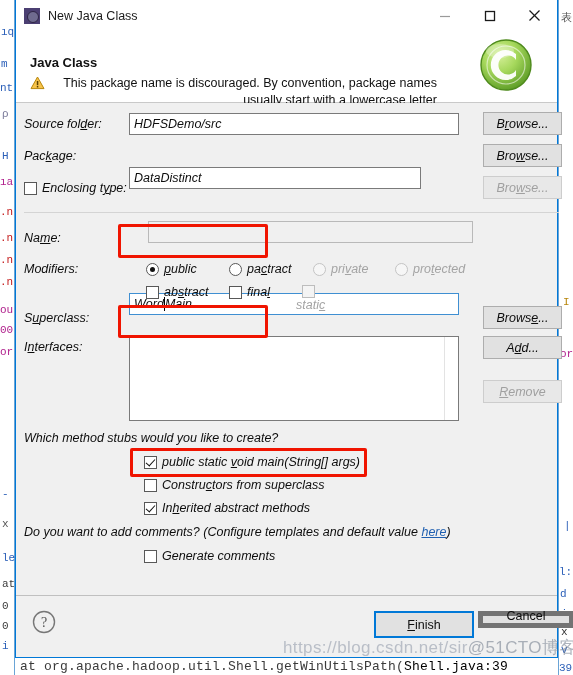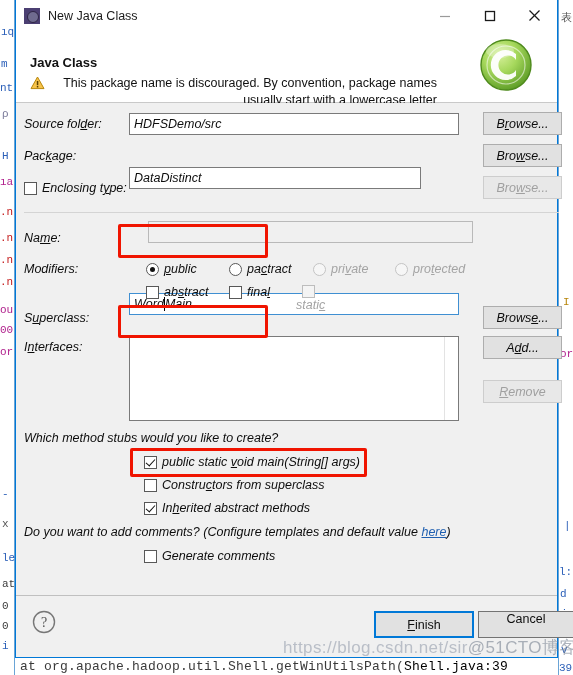--- a/index.html
+++ b/index.html
@@ -230,24 +230,24 @@
   #btn-finish {
     position: absolute; left: 358px; top: 15px;
     width: 100px; height: 27px;
     background: #e1e1e1;
     border: 2px solid #0078d7;
     display: flex; align-items: center; justify-content: center;
     font-size: 12.5px; color: #0d0d0d;
   }
   #btn-cancel {
     position: absolute; left: 462px; top: 15px;
-    width: 96px; height: 27px;
+    width: 96px; height: 17px;
     background: #e1e1e1;
-    border: 1px solid #737373;
-    display: flex; align-items: flex-start; justify-content: center;
+    border: 5px solid #737373;
+    display: flex; align-items: flex-end; justify-content: center;
     font-size: 12.5px; color: #0d0d0d;
   }
 
   #watermark {
     position: absolute;
     left: 283px; top: 636px;
     font-size: 17px;
     color: rgba(140,150,165,.55);
     white-space: nowrap;
     font-family: "Liberation Sans", sans-serif;

